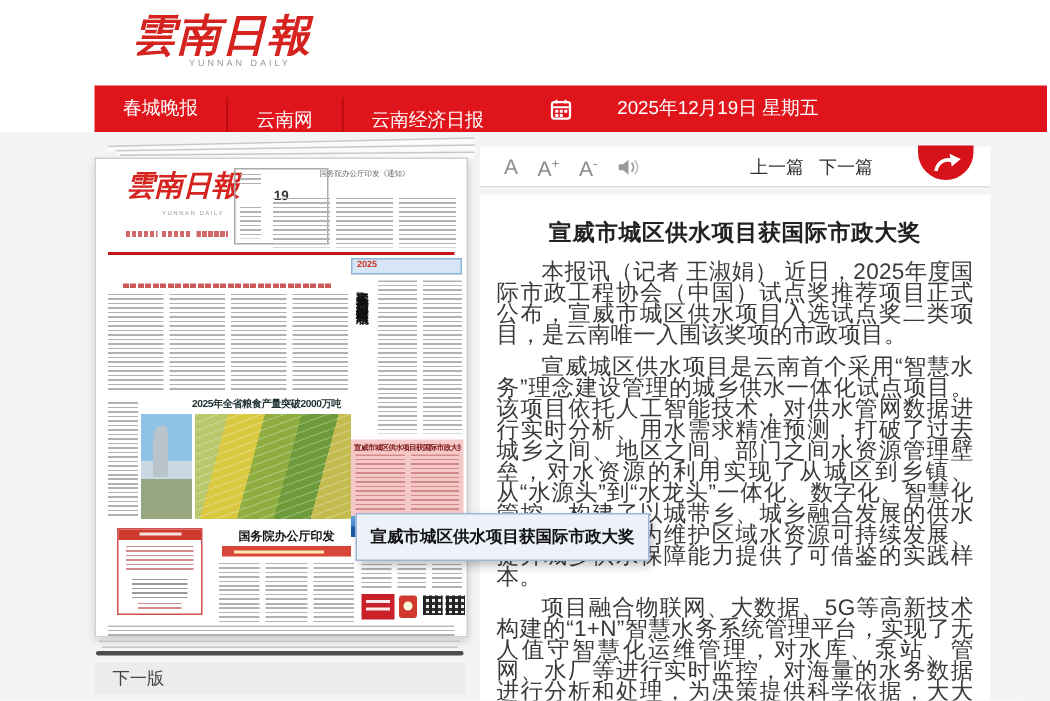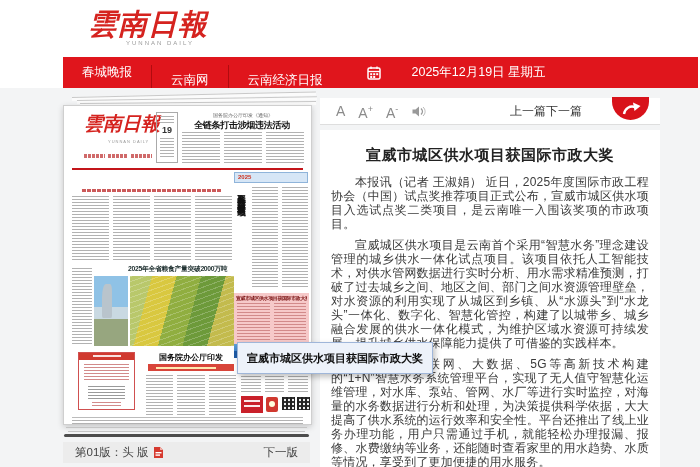--- a/index.html
+++ b/index.html
@@ -36,21 +36,21 @@
   .fl-red{background-image:repeating-linear-gradient(to bottom,#d28a8a 0,#d28a8a 1px,transparent 1px,transparent 3px);}
   .fl-dark{background-image:repeating-linear-gradient(to bottom,#9a9a9a 0,#9a9a9a 1px,transparent 1px,transparent 3px);}
   .cols{display:flex;gap:4px;}
   .cols>div{flex:1;position:relative;}
 
   .np-masthead{left:20px;top:5px;color:#d5231f;font-weight:bold;font-style:italic;
                font-family:"Liberation Serif","DejaVu Serif",serif;font-size:19px;white-space:nowrap;}
   .np-masthead-en{left:44px;top:33px;font-size:4px;color:#999;letter-spacing:1px;}
   .np-redrow{left:20px;top:45px;width:68px;height:10px;display:flex;gap:3px;}
   .np-redrow div{flex:1;background:repeating-linear-gradient(to right,#d06a6a 0 3px,transparent 3px 4px);height:4px;margin-top:3px;position:relative;}
-  .np-datebox{left:92px;top:6px;width:20px;height:49px;border:1px solid #aaa;text-align:center;font-size:8px;}
+  .np-datebox{left:92px;top:6px;width:20px;height:49px;border:1px solid #aaa;text-align:center;font-size:8px;padding-left:41px;}
   .np-dateday{left:0;top:12px;width:100%;font-weight:bold;color:#333;font-size:9px;text-align:center;}
   .np-kicker{left:118px;top:6px;width:122px;text-align:center;font-size:5px;color:#666;white-space:nowrap;overflow:hidden;}
   .np-topheadline{left:116px;top:13px;width:124px;text-align:center;font-size:9px;font-weight:bold;color:#111;white-space:nowrap;letter-spacing:-.3px;}
   .np-redrule{left:8px;top:62px;width:231px;height:2px;background:#c3151a;}
   .np-mainheadline{left:5px;top:66px;width:165px;text-align:center;font-size:13px;font-weight:bold;color:#111;
                    letter-spacing:1.5px;white-space:nowrap;}
   .np-subline{left:18px;top:83px;width:140px;height:3px;background:repeating-linear-gradient(to right,#cc5a5a 0 4px,transparent 4px 5px);}
   .np-blueheader{left:170px;top:66px;width:74px;height:11px;background:#d6e6f6;border:1px solid #8fb4da;box-sizing:border-box;
                  font-size:6px;font-weight:bold;color:#c32;line-height:9px;padding-left:3px;overflow:hidden;white-space:nowrap;}
   .np-vertical{left:171px;top:81px;width:13px;height:112px;writing-mode:vertical-rl;font-size:8.5px;font-weight:bold;
@@ -92,28 +92,28 @@
   .pager-left{display:flex;align-items:center;gap:4px;}
   .pager-next{cursor:pointer;}
 
   
   .reader-toolbar{left:320px;top:98px;width:340px;height:26px;background:#fff;border-bottom:1px solid #dedede;
                   display:flex;align-items:center;}
   .font-btns{display:flex;align-items:center;gap:13px;margin-left:16px;color:#8b8b8b;font-size:14px;}
   .font-btn{cursor:pointer;line-height:26px;}
   .font-btn .sup{font-size:9px;vertical-align:super;}
   .speaker{cursor:pointer;display:flex;align-items:center;}
-  .prevnext{margin-left:auto;margin-right:78px;display:flex;font-size:12px;color:#333;}
+  .prevnext{margin-left:auto;margin-right:78px;display:flex;gap:10px;font-size:12px;color:#333;}
   .prevnext span{cursor:pointer;white-space:nowrap;}
   .back-badge{left:612px;top:97px;width:37px;height:23px;background:#d8121a;border-radius:0 0 19px 19px;
               display:flex;align-items:center;justify-content:center;cursor:pointer;z-index:5;}
 
   .reader-card{left:320px;top:130px;width:340px;height:337px;background:#fff;}
   .article-title{margin:16px 14px 10px;text-align:center;font-size:15px;font-weight:bold;color:#222;letter-spacing:.5px;}
-  .article-p{margin:0 11px 7px;font-size:12px;line-height:14px;color:#3a3a3a;text-align:justify;
+  .article-p{margin:0 11px 7px;font-size:15px;line-height:14px;color:#3a3a3a;text-align:justify;
              text-indent:2em;letter-spacing:.2px;}
 
   
   .tooltip{left:237px;top:342px;height:30px;line-height:30px;padding:0 9px;background:#edf2fa;
            border:1px solid #9fb6d9;box-shadow:2px 3px 6px rgba(0,0,0,.25);font-size:11px;font-weight:bold;
            color:#111;white-space:nowrap;z-index:50;}
 </style>
 </head>
 <body>
 
@@ -159,21 +159,20 @@
       <div></div>
     </div>
 
   <div class="np-datebox">
     <div class="fl" style="left:3px;top:3px;width:14px;height:7px;"></div>
     <div class="np-dateday">19</div>
     <div class="fl" style="left:3px;top:25px;width:14px;height:21px;"></div>
   </div>
 
   <div class="np-kicker">国务院办公厅印发《通知》</div>
-  <div class="np-topheadline">全链条打击涉烟违法活动</div>
   <div class="cols" style="position:absolute;left:118px;top:26px;width:122px;height:33px;">
     <div class="fl"></div>
       <div class="fl"></div>
       <div class="fl"></div>
   </div>
 
   <div class="np-redrule"></div>
 
   <div class="np-subline"></div>
   <div class="cols" style="position:absolute;left:8px;top:90px;width:160px;height:65px;">
@@ -246,31 +245,20 @@
 
   <div class="np-footrule"></div>
   <div class="np-footline fl"></div>
 </div>
 
 <div class="abs thinline" style="left:66px;top:427px;width:241px;"></div>
 <div class="abs thinline" style="left:68px;top:431px;width:237px;"></div>
 <div class="abs darkbar"></div>
 
 <div class="abs pager">
-  <div class="pager-left">
-    <span>第01版：头 版</span>
-    <span style="display:flex;">
-      <svg width="11" height="13" viewBox="0 0 11 13">
-        <path d="M1 1 h6 l3 3 v8 h-9 z" fill="#d63a2f"></path>
-        <path d="M7 1 l3 3 h-3 z" fill="#f2b0a8"></path>
-        <rect x="2.5" y="6" width="6" height="1.4" fill="#fff"></rect>
-        <rect x="2.5" y="8.4" width="4.5" height="1.4" fill="#fff"></rect>
-      </svg>
-    </span>
-  </div>
   <span class="pager-next">下一版</span>
 </div>
 
 <div class="abs reader-toolbar">
   <div class="font-btns">
     <span class="font-btn">A</span>
     <span class="font-btn"><span>A</span><span class="sup">+</span></span>
     <span class="font-btn"><span>A</span><span class="sup">-</span></span>
     <span class="speaker">
       <svg width="15" height="13" viewBox="0 0 15 13">

